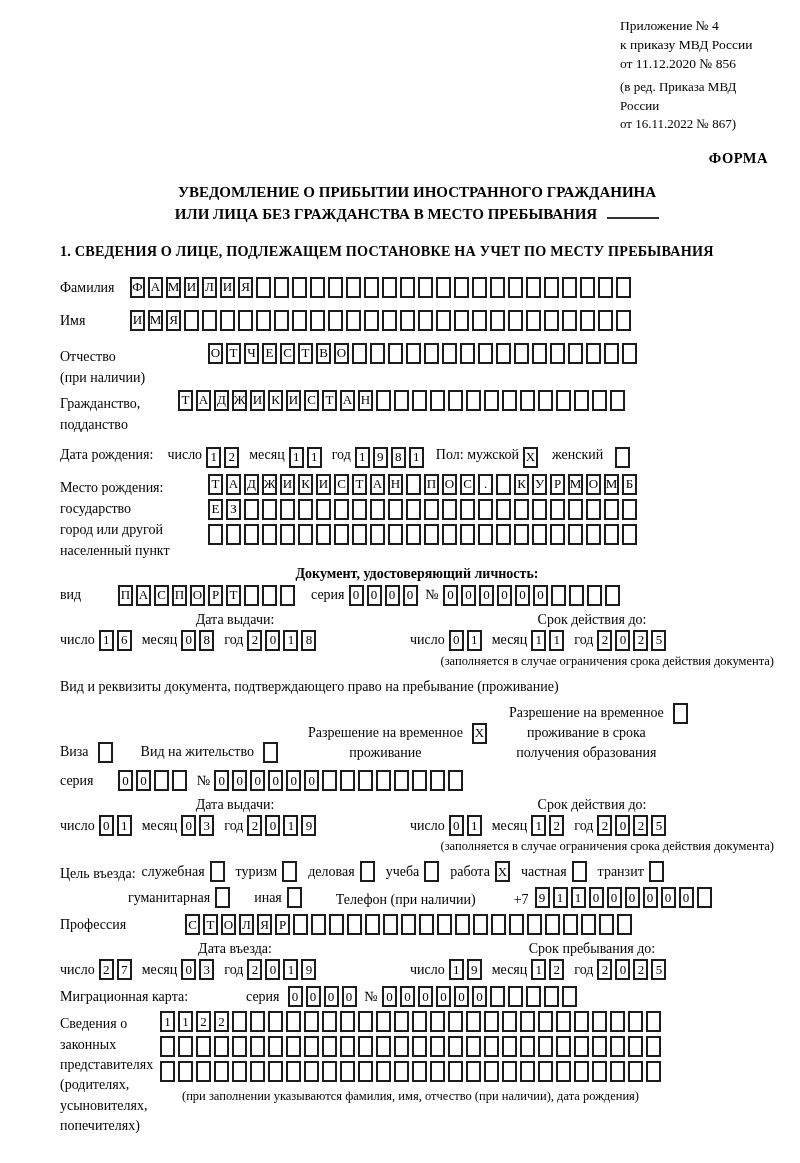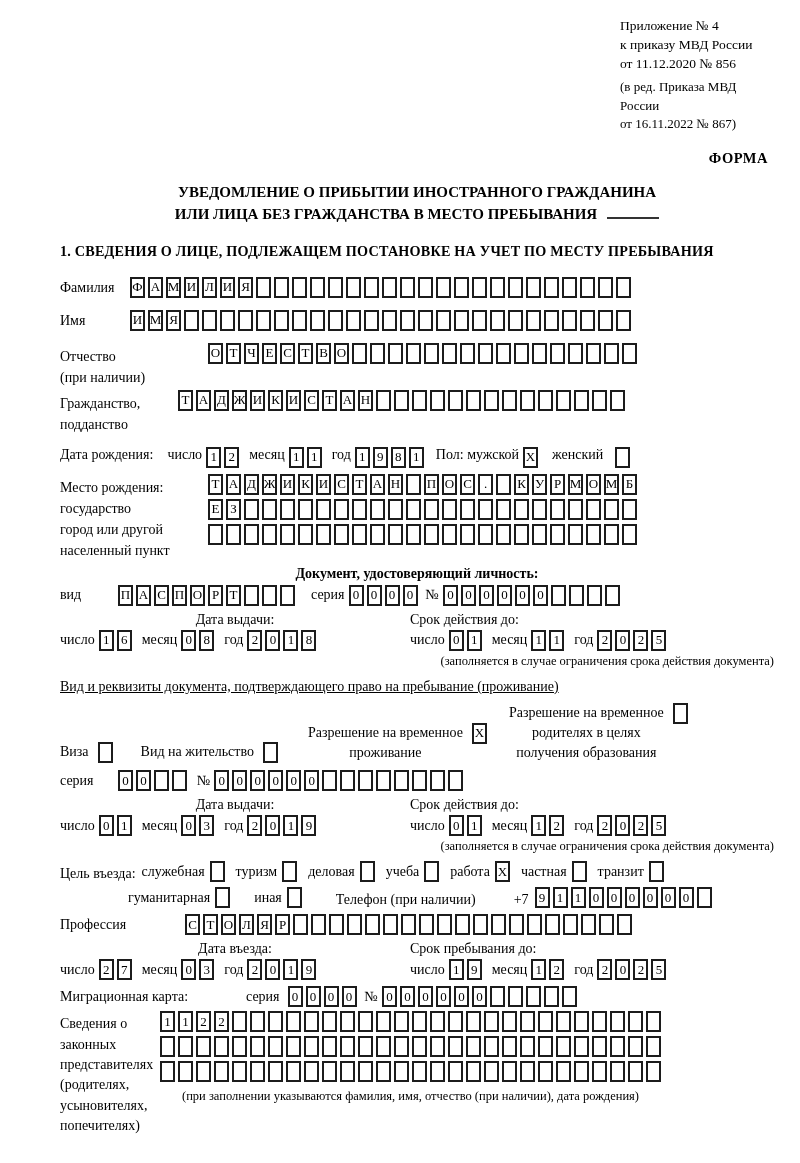--- a/index.html
+++ b/index.html
@@ -36,27 +36,27 @@
   }
   .rows { display: flex; flex-direction: column; gap: 4px; }
 
   .center-b { text-align: center; font-weight: bold; margin-top: 5px; }
 
   .mlab { margin: 0 4px 0 10px; }
   .inl { display: flex; align-items: center; }
 
   .dt-titles { display: flex; margin-top: 6px; }
   .dt-titles .lt { width: 350px; text-align: center; }
-  .dt-titles .rt { flex: 1; }
+  .dt-titles .rt { flex: 1; text-align: center; }
   .dt-row { display: flex; margin-top: 2px; }
   .dt-grp { display: flex; align-items: center; }
   .dt-grp.left { width: 350px; }
   .note { text-align: right; font-size: 12.5px; margin-top: 3px; }
 
-  .intro { margin-top: 7px; line-height: 1.55; text-decoration: underline; }
+  .intro { margin-top: 7px; line-height: 1.55; }
   .resid { display: flex; align-items: flex-end; margin-top: 5px; }
   .ropt { display: flex; align-items: flex-start; }
   .rlbl { text-align: center; line-height: 1.45; }
   .ropt .cells { margin-left: 9px; }
 
   .prow { display: flex; align-items: flex-end; margin-top: 7px; }
   .popt { display: flex; align-items: center; margin-left: 11px; }
   .popt .cells { margin-left: 5px; }
 
   .bottom-note { text-align: center; font-size: 12.5px; margin-top: 7px; }
@@ -443,21 +443,21 @@
         <div>Разрешение на временное</div>
         <div>проживание</div>
       </div>
       <div class="cells">
           <div class="cell">X</div>
         </div>
     </div>
     <div class="ropt" style="margin-left:22px">
       <div class="rlbl">
         <div>Разрешение на временное</div>
-        <div>родителях в целях</div>
+        <div>проживание в срока</div>
         <div>получения образования</div>
       </div>
       <div class="cells">
           <div class="cell"></div>
         </div>
     </div>
   </div>
 
   <div class="frow inl" style="margin-top:7px;align-items:center">
     <span class="lbl w58" style="padding-top:0">серия</span>

